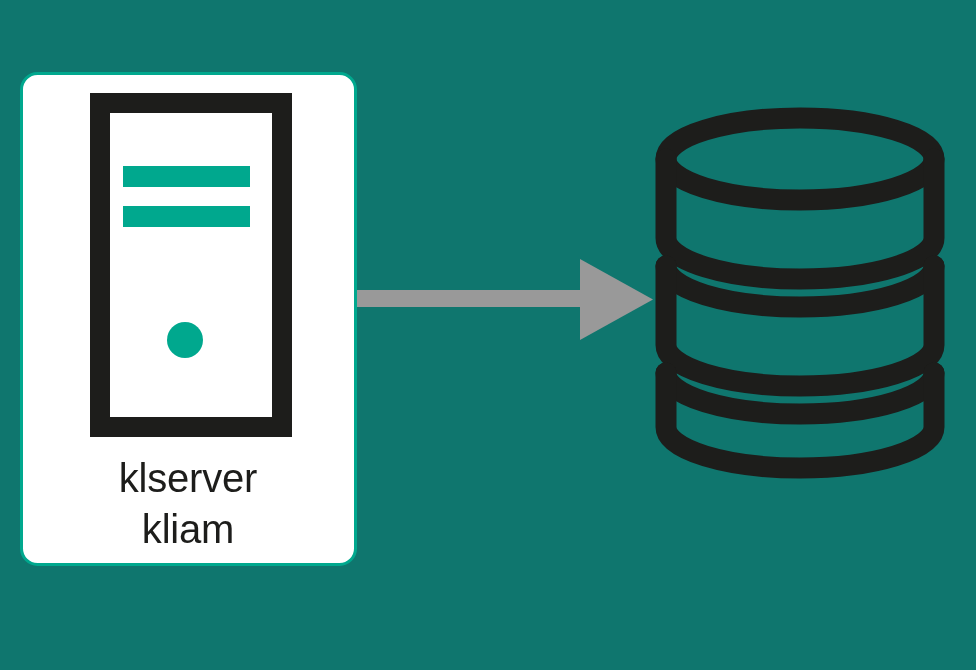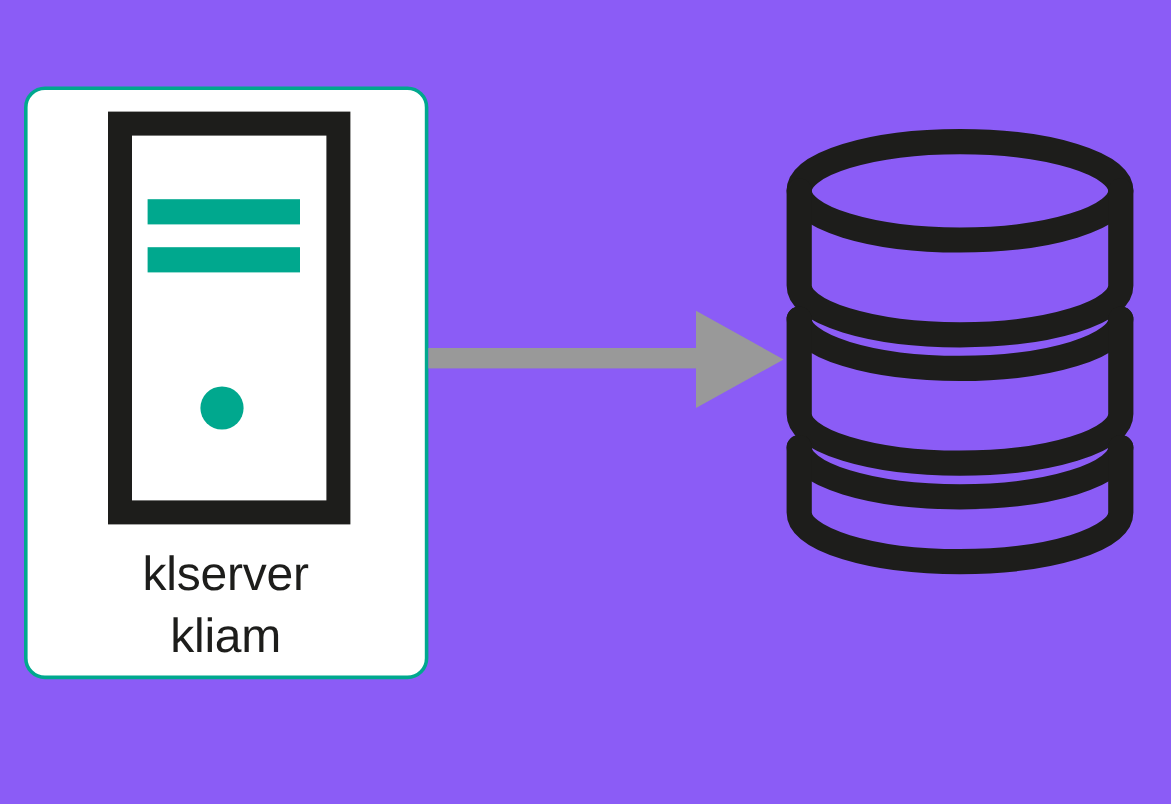--- a/index.html
+++ b/index.html
@@ -8,21 +8,21 @@
     padding: 0;
     background: #ffffff;
   }
   body {
     font-family: "Liberation Sans", sans-serif;
   }
   #canvas {
     position: relative;
     width: 976px;
     height: 670px;
-    background: #8b5cf6;
+    background: #0f766e;
     overflow: hidden;
   }
   #diagram-svg {
     position: absolute;
     left: 0;
     top: 0;
     width: 976px;
     height: 670px;
     display: block;
   }

